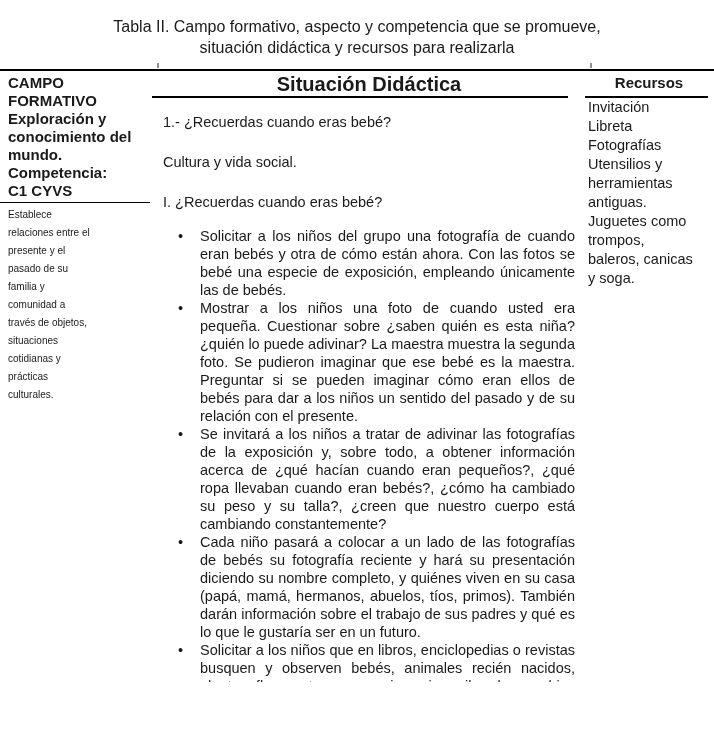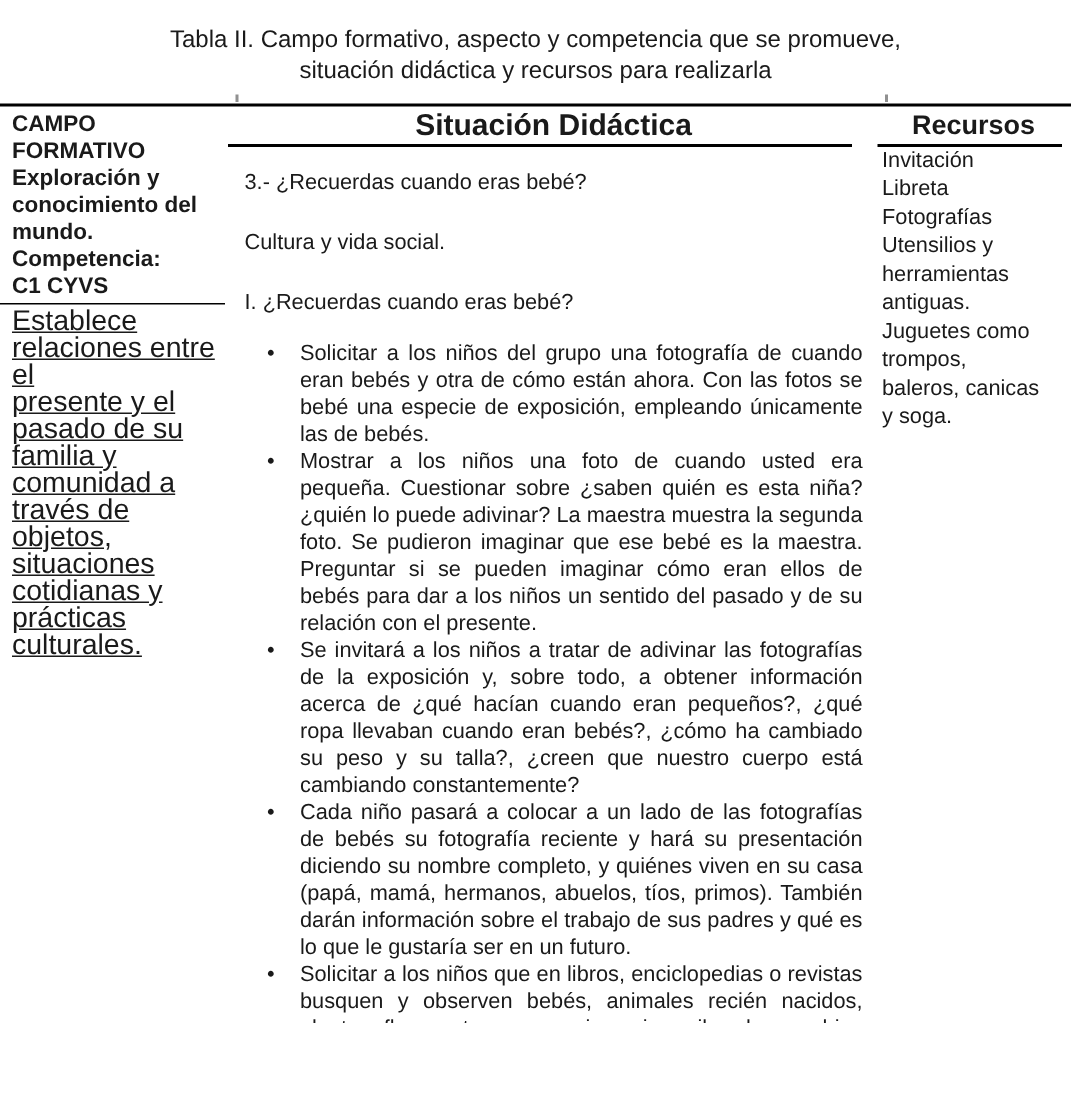--- a/index.html
+++ b/index.html
@@ -58,23 +58,22 @@
     font-size:15px;
     line-height:18px;
   }
   .left-rule{
     height:0;
     border-bottom:1.5px solid var(--rule-color,#000);
     margin:2px 0 3px -8px;
     width:150px;
   }
   .left-body{
-    font-size:19px;
-    line-height:18px;
-    text-decoration:underline;
+    font-size:10px;
+    line-height:18px;
   }
 
   
   .col-mid{
     width:428px;
     box-sizing:border-box;
     padding:0 10px 0 6px;
     flex:none;
   }
   .mid-header{
@@ -119,21 +118,21 @@
   
   .col-right{
     width:129px;
     box-sizing:border-box;
     padding:3px 4px 0 3px;
     flex:none;
   }
   .right-header{
     text-align:center;
     font-weight:bold;
-    font-size:18px;
+    font-size:15px;
     line-height:18px;
   }
   .right-rule{
     height:0;
     border-bottom:2px solid var(--rule-color,#000);
     margin:4px 0 0 -3px;
     width:123px;
   }
   .right-body{
     font-size:14.5px;
@@ -182,21 +181,21 @@
 situaciones
 cotidianas y
 prácticas
 culturales.</div>
     </div>
 
     <div class="col-mid">
       <div class="mid-header">Situación Didáctica</div>
       <div class="mid-rule"></div>
       <div class="mid-paras">
-          <p>3.- ¿Recuerdas cuando eras bebé?</p>
+          <p>1.- ¿Recuerdas cuando eras bebé?</p>
           <p>Cultura y vida social.</p>
           <p>I. ¿Recuerdas cuando eras bebé?</p>
         </div>
       <ul class="bullets">
           <li>Solicitar a los niños del grupo una fotografía de cuando eran bebés y otra de cómo están ahora. Con las fotos se bebé una especie de exposición, empleando únicamente las de bebés.</li>
           <li>Mostrar a los niños una foto de cuando usted era pequeña. Cuestionar sobre ¿saben quién es esta niña? ¿quién lo puede adivinar? La maestra muestra la segunda foto. Se pudieron imaginar que ese bebé es la maestra. Preguntar si se pueden imaginar cómo eran ellos de bebés para dar a los niños un sentido del pasado y de su relación con el presente.</li>
           <li>Se invitará a los niños a tratar de adivinar las fotografías de la exposición y, sobre todo, a obtener información acerca de ¿qué hacían cuando eran pequeños?, ¿qué ropa llevaban cuando eran bebés?, ¿cómo ha cambiado su peso y su talla?, ¿creen que nuestro cuerpo está cambiando constantemente?</li>
           <li>Cada niño pasará a colocar a un lado de las fotografías de bebés su fotografía reciente y hará su presentación diciendo su nombre completo, y quiénes viven en su casa (papá, mamá, hermanos, abuelos, tíos, primos). También darán información sobre el trabajo de sus padres y qué es lo que le gustaría ser en un futuro.</li>
           <li>Solicitar a los niños que en libros, enciclopedias o revistas busquen y observen bebés, animales recién nacidos, plantas, flores, etc., para canicas si perciben los cambios en esos seres vivos.</li>
         </ul>

